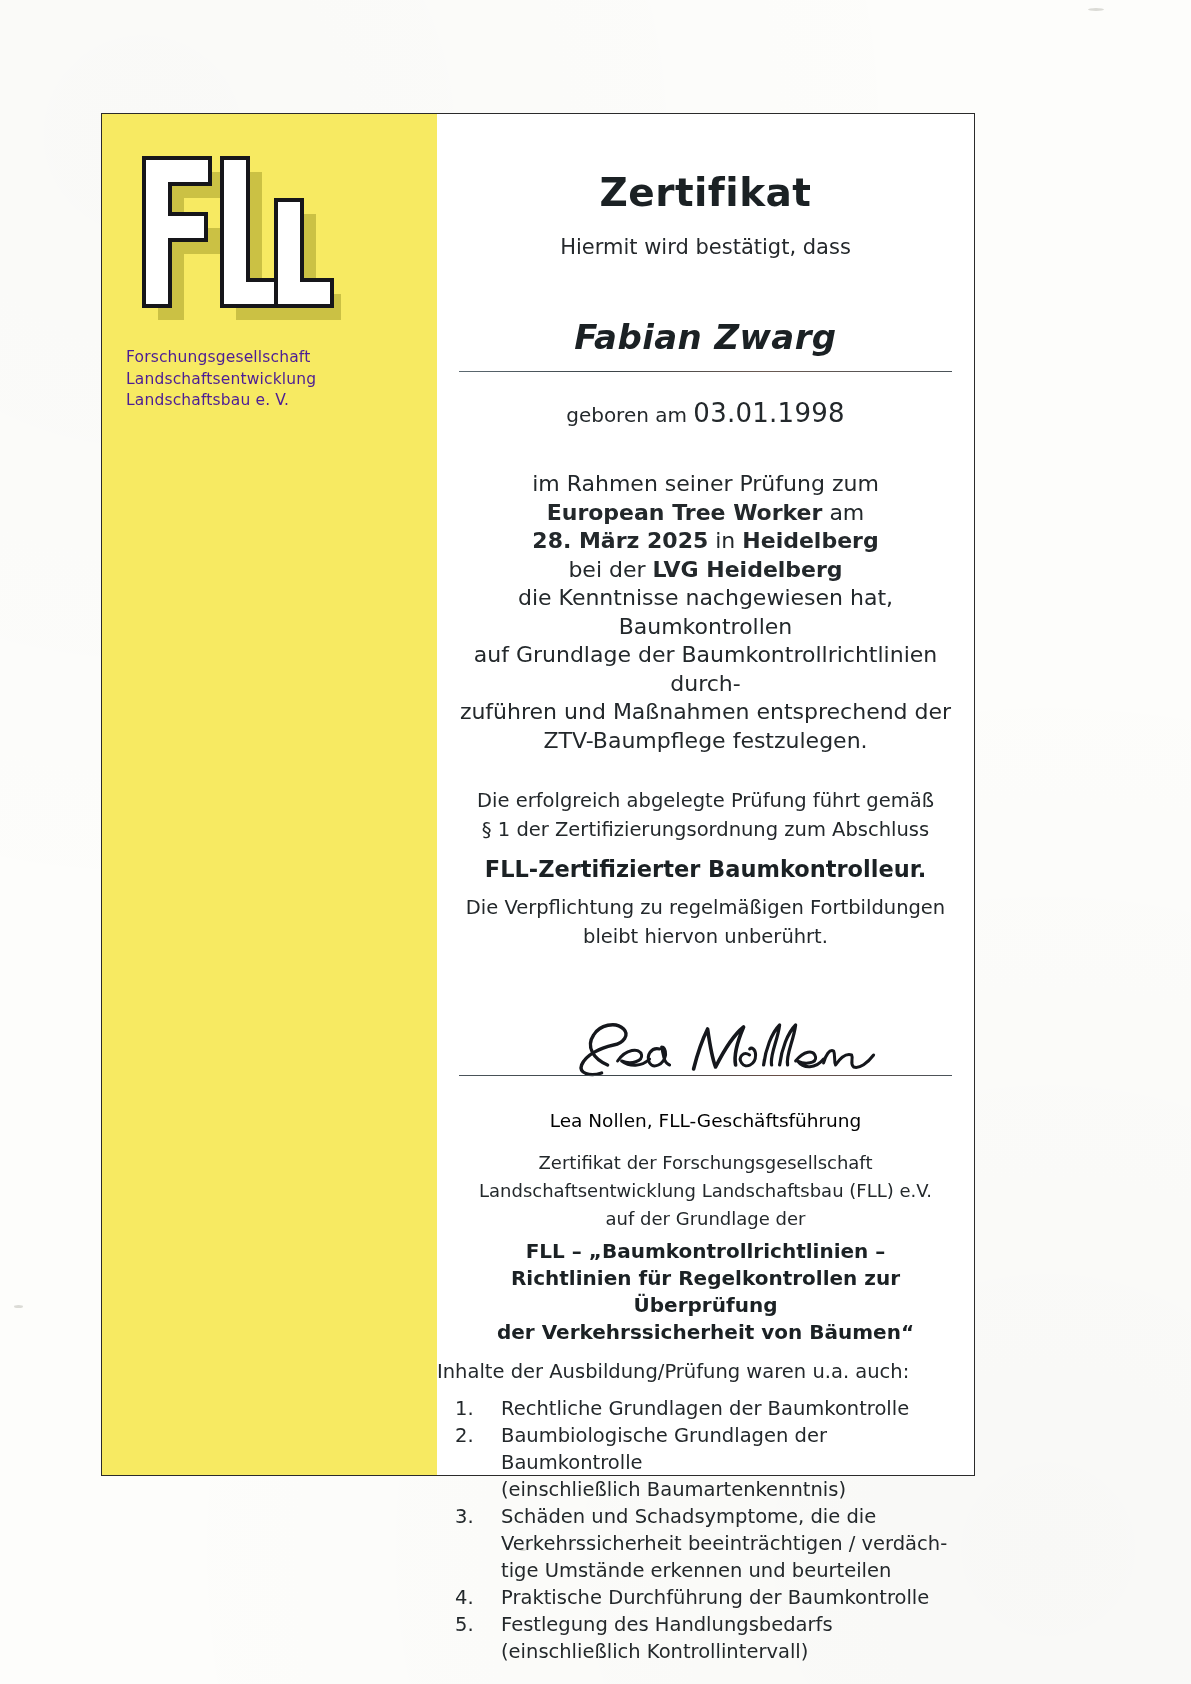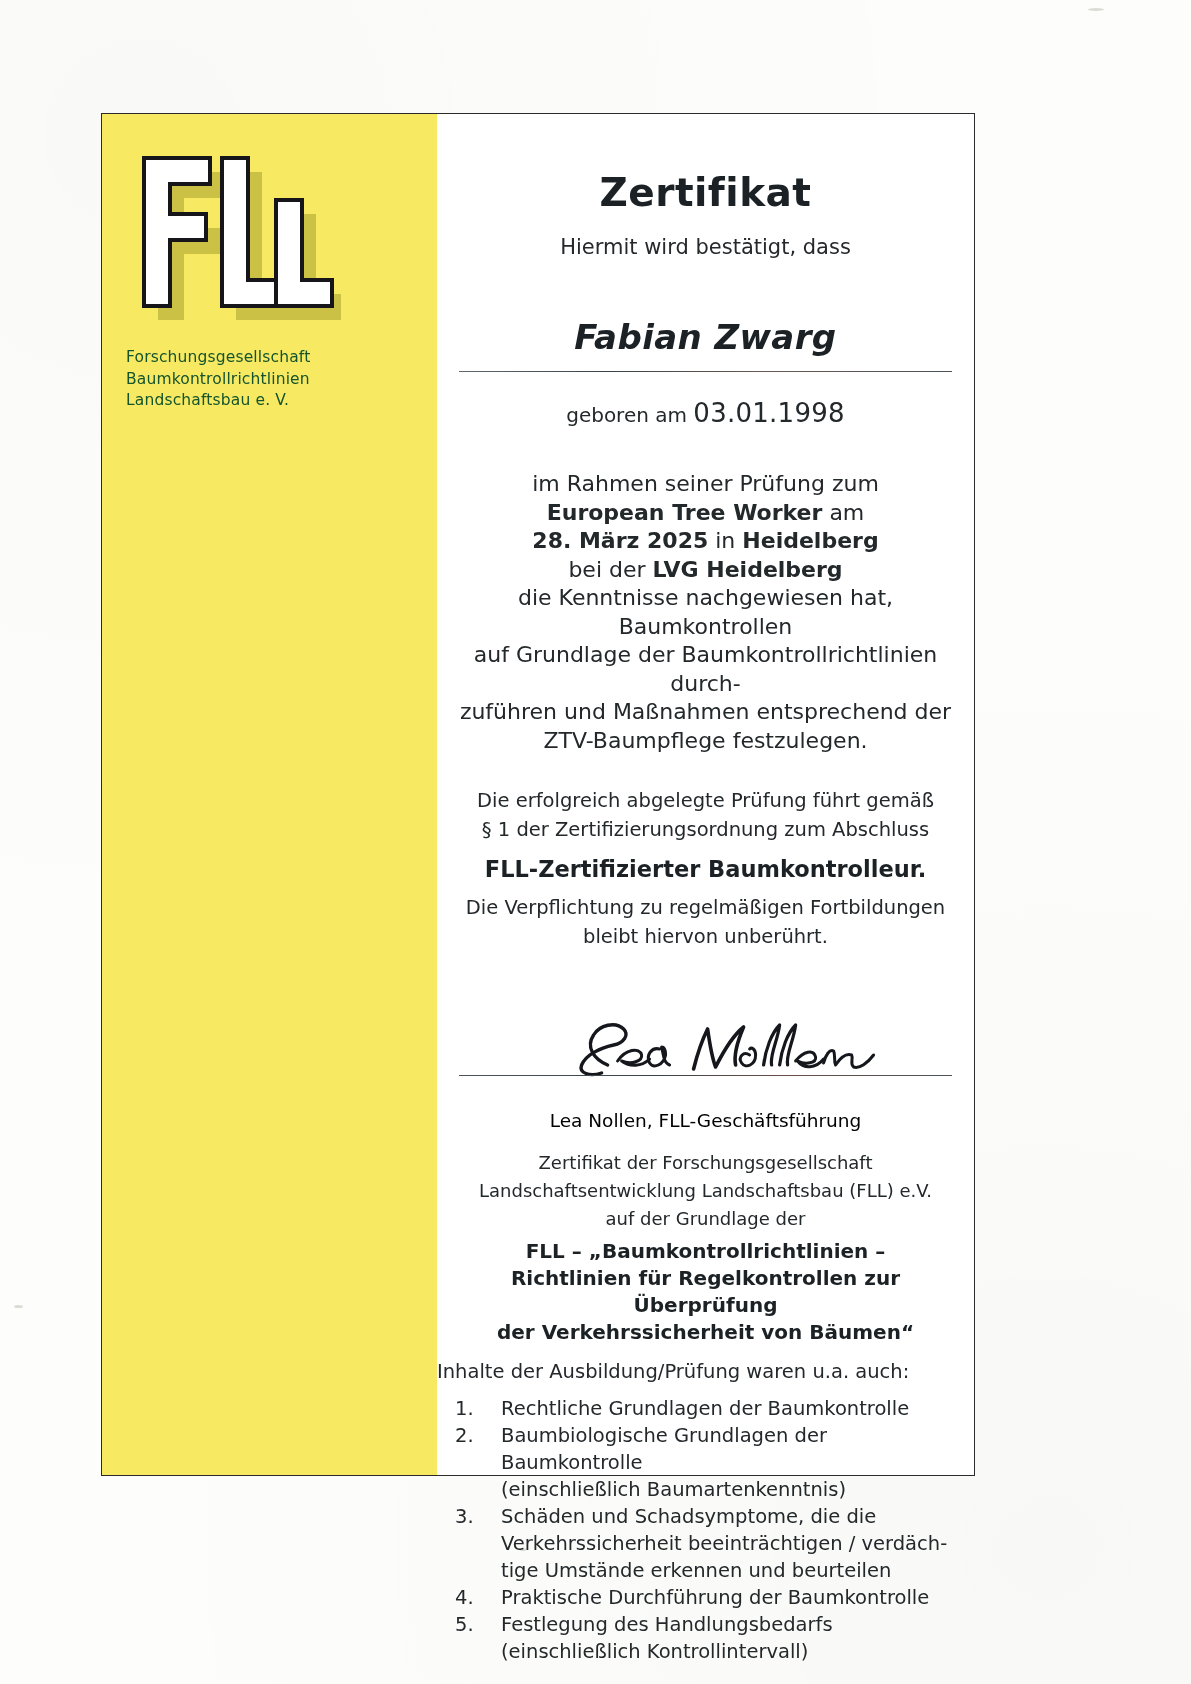--- a/index.html
+++ b/index.html
@@ -71,21 +71,21 @@
 
   .logo-svg { display: block; }
 
   .org-lines {
     position: absolute;
     left: 24px;
     top: 233px;
     width: 260px;
     font-size: 15.5px;
     line-height: 21.5px;
-    color: #14532d;
+    color: #4c1d95;
     letter-spacing: .01em;
   }
 
   
   .content {
     flex: 1;
     background: #ffffff;
     position: relative;
     padding: 0;
     text-align: center;
@@ -258,21 +258,21 @@
           <path d="M18 18 h66 v26 h-40 v30 h36 v26 h-36 v66 h-26 z"></path>
           <path d="M96 18 h26 v122 h40 v26 h-66 z"></path>
           <path d="M150 60 h26 v80 h30 v26 h-56 z"></path>
         </g>
       </svg>
 
     </div>
 
     <div class="org-lines">
       <div>Forschungsgesellschaft</div>
-      <div>Baumkontrollrichtlinien</div>
+      <div>Landschaftsentwicklung</div>
       <div>Landschaftsbau e. V.</div>
     </div>
   </div>
 
   <div class="content">
 
     <div class="cert-title">Zertifikat</div>
     <div class="cert-subtitle">Hiermit wird bestätigt, dass</div>
 
     <div class="holder-name">Fabian Zwarg</div>

